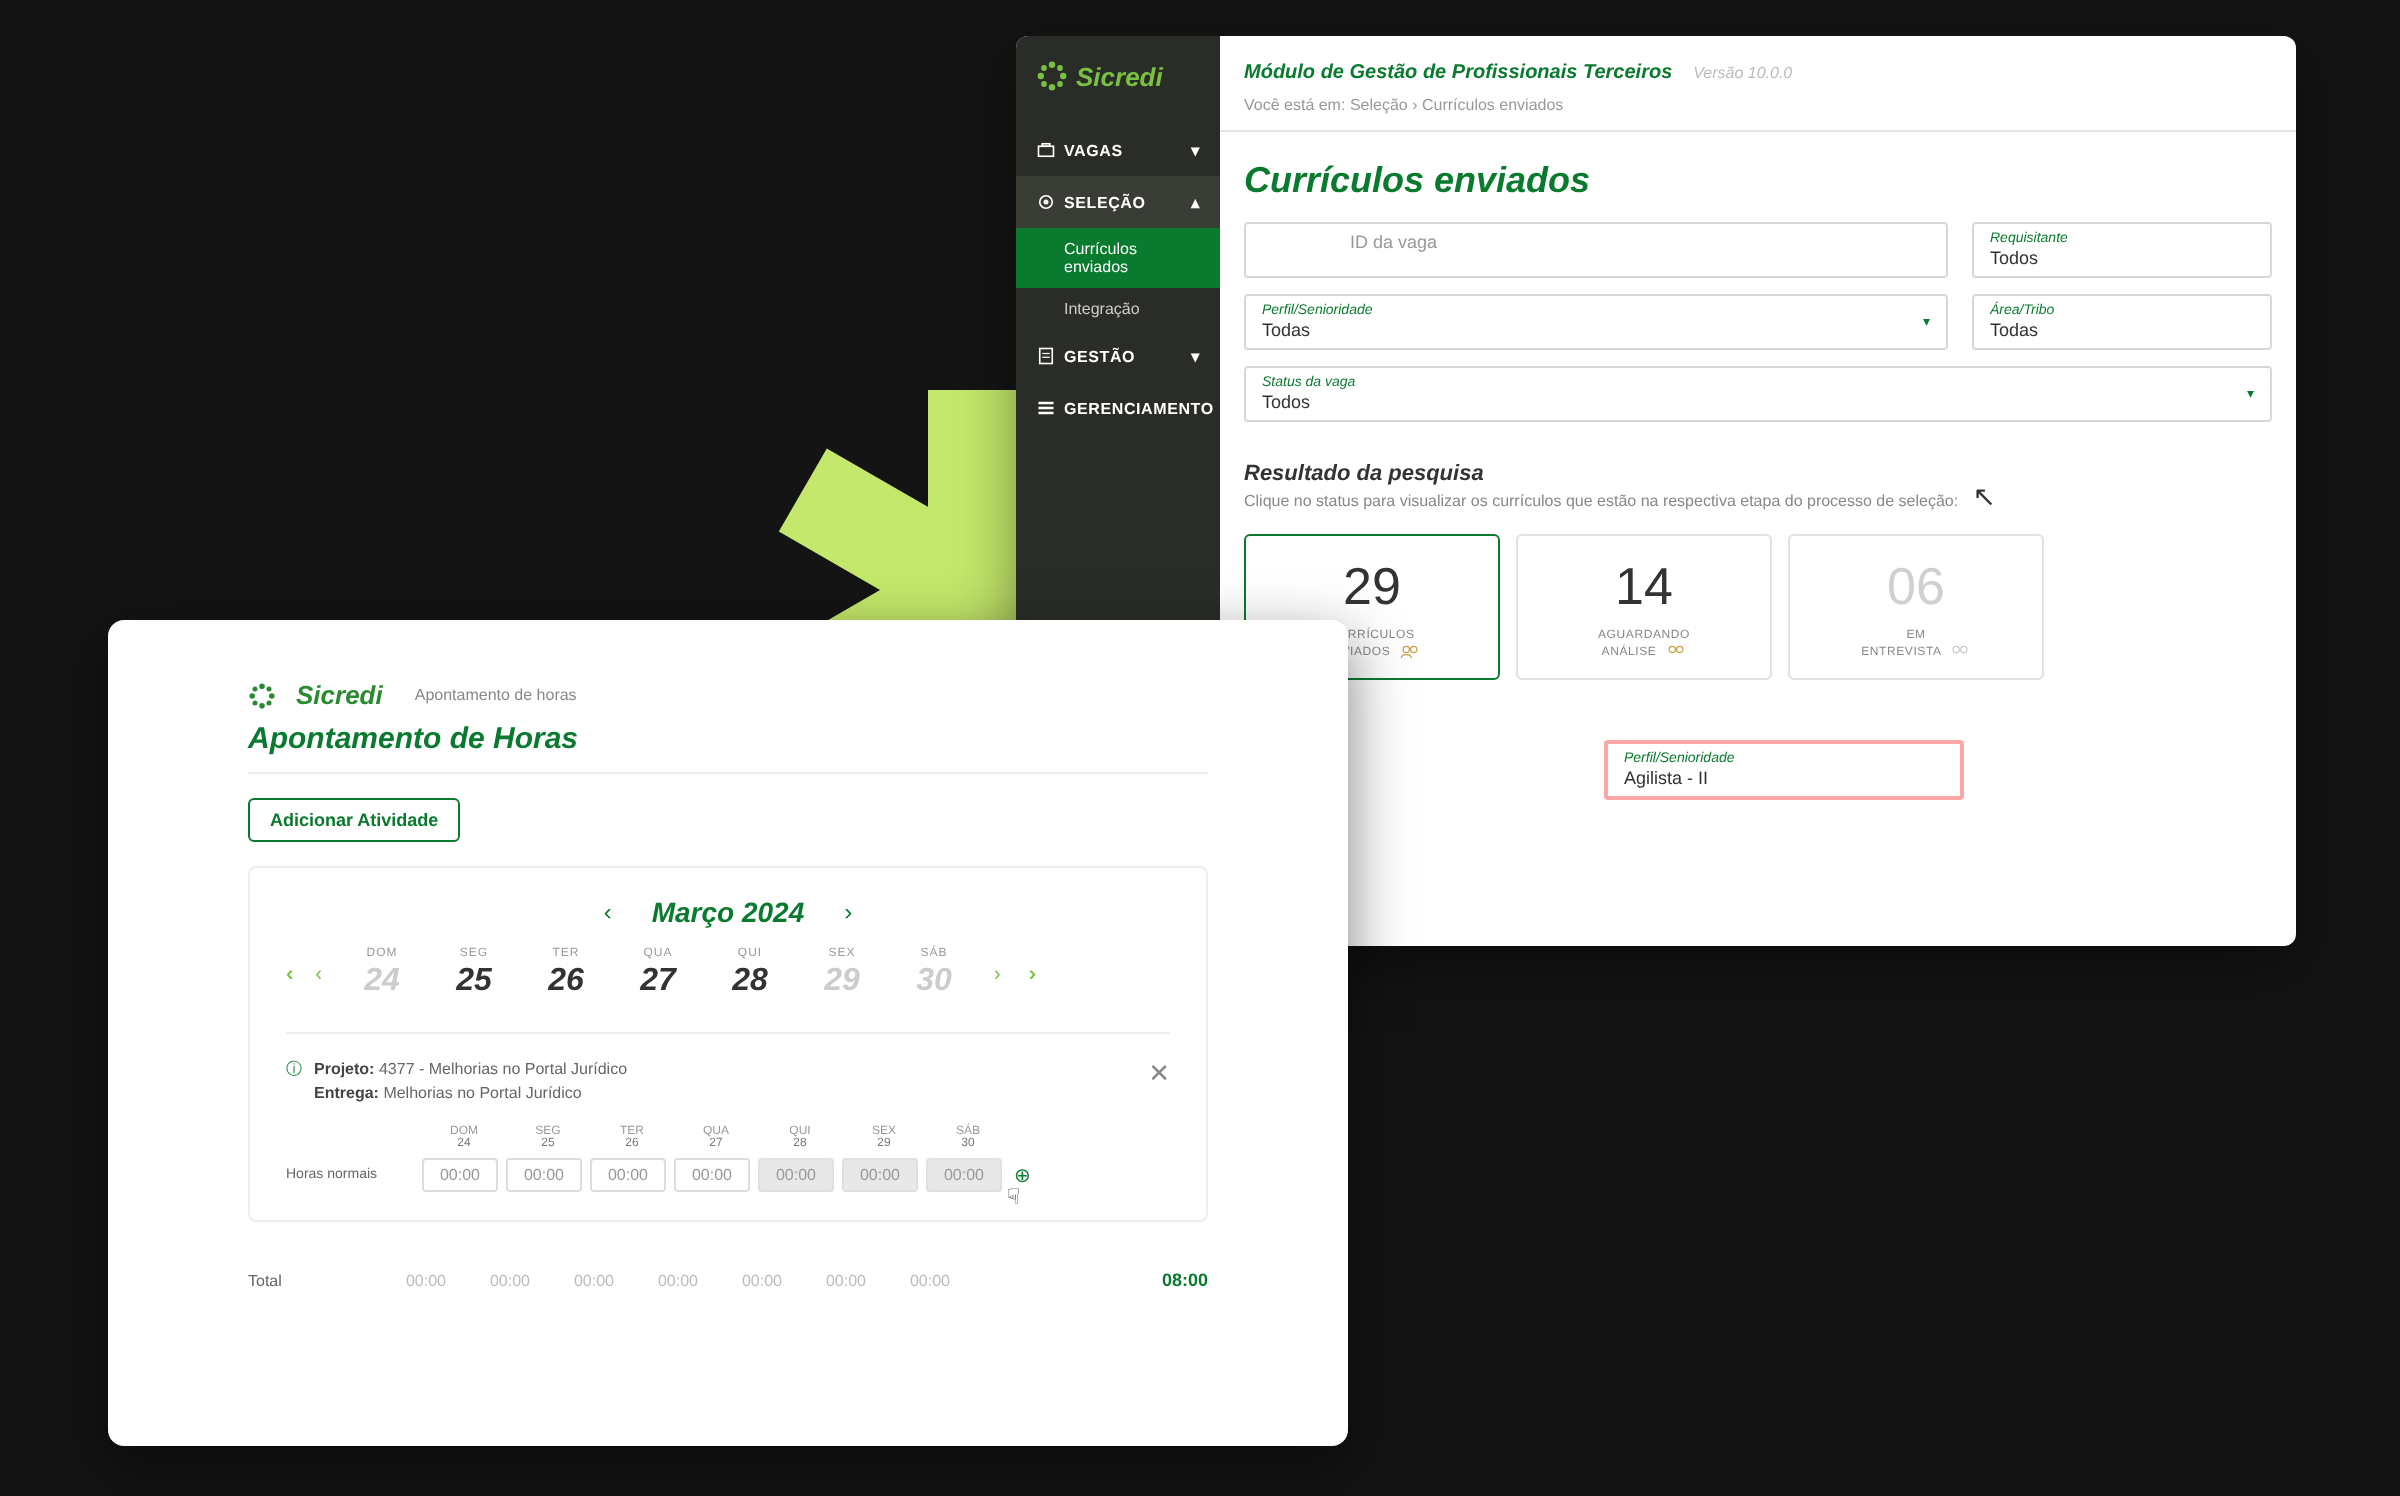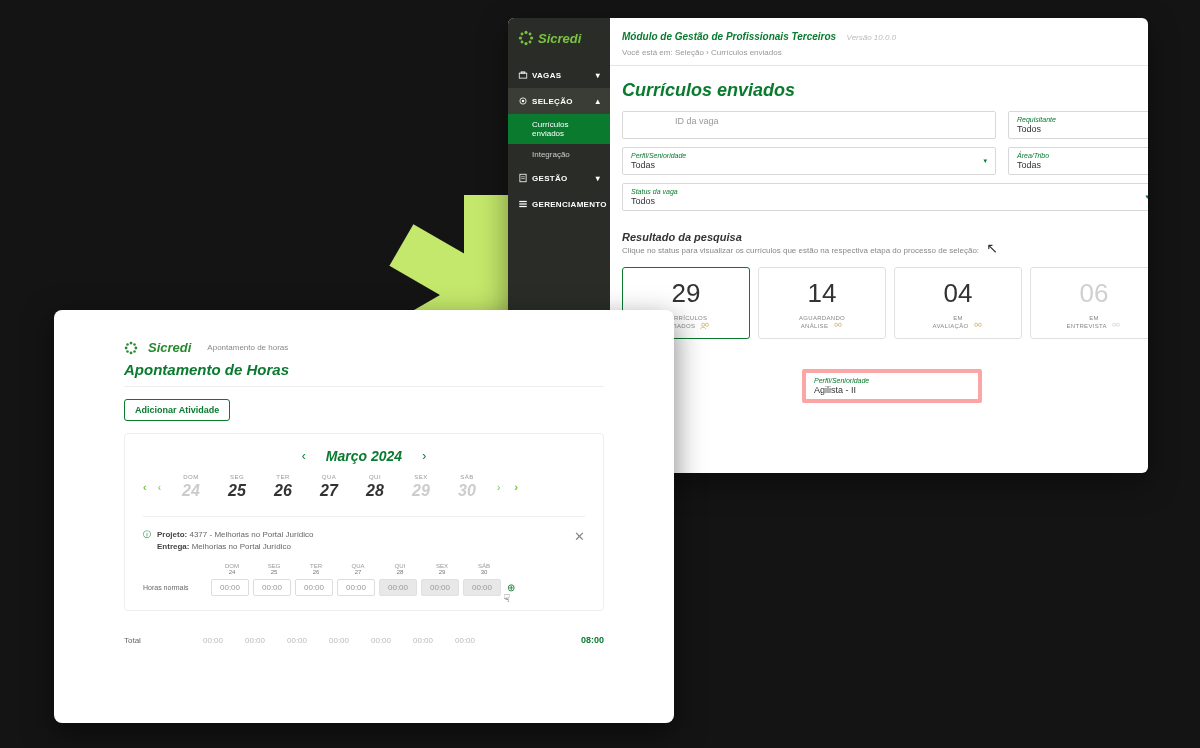--- a/index.html
+++ b/index.html
@@ -45,21 +45,21 @@
 .result-sec { padding: 12px 12px 0; }
 .result-h { font-size: 11px; font-weight: 600; font-style: italic; color: #333; }
 .result-sub { font-size: 8px; color: #888; margin-top: 3px; }
 .cards-row { display: flex; gap: 8px; margin-top: 12px; }
 .stat-card { border: 1px solid #e0e0e0; border-radius: 3px; padding: 10px 8px 8px; text-align: center; width: 128px; cursor: pointer; }
 .stat-card.sel { border-color: #0a7a2f; }
 .stat-num { font-size: 26px; font-weight: 300; color: #333; }
 .stat-card.dim .stat-num { color: #d0d0d0; }
 .stat-lbl { font-size: 6px; color: #888; letter-spacing: 0.3px; margin-top: 6px; line-height: 1.2; }
 .stat-ic { width: 10px; height: 8px; display: inline-block; margin-left: 3px; vertical-align: middle; }
-.bottom-chip { margin: 30px 12px 0 180px; border: 4px solid #fca5a5; border-radius: 2px; padding: 4px 8px; width: 180px; }
+.bottom-chip { margin: 30px 12px 0 180px; border: 2px solid #fca5a5; border-radius: 2px; padding: 4px 8px; width: 180px; }
 
 
 .window-front {
   position: absolute; left: 54px; top: 310px; width: 620px; height: 413px;
   background: #fff; border-radius: 8px; box-shadow: 0 10px 30px rgba(0,0,0,0.5);
   overflow: hidden; z-index: 3; padding: 30px 70px;
 }
 .wf-head { display: flex; align-items: center; gap: 10px; }
 .wf-head .logo-mark { width: 14px; height: 14px; }
 .wf-head .logo-txt { color: #2a8a2f; font-weight: 700; font-size: 13px; font-style: italic; }
@@ -220,27 +220,20 @@
                 <path d="M1 11c0-2 2-3 4-3s4 1 4 3" fill="none" stroke="#c9a14a"></path>
               </svg></div>
         </div>
         <div class="stat-card">
           <div class="stat-num">14</div>
           <div class="stat-lbl"><span>AGUARDANDO</span><br><span>ANÁLISE</span> <svg class="stat-ic" viewBox="0 0 16 12">
                 <circle cx="5" cy="4" r="2.5" fill="none" stroke="#c9a14a"></circle>
                 <circle cx="11" cy="4" r="2.5" fill="none" stroke="#c9a14a"></circle>
               </svg></div>
         </div>
-        <div class="stat-card">
-          <div class="stat-num">04</div>
-          <div class="stat-lbl"><span>EM</span><br><span>AVALIAÇÃO</span> <svg class="stat-ic" viewBox="0 0 16 12">
-                <circle cx="5" cy="4" r="2.5" fill="none" stroke="#c9a14a"></circle>
-                <circle cx="11" cy="4" r="2.5" fill="none" stroke="#c9a14a"></circle>
-              </svg></div>
-        </div>
         <div class="stat-card dim">
           <div class="stat-num">06</div>
           <div class="stat-lbl"><span>EM</span><br><span>ENTREVISTA</span> <svg class="stat-ic" viewBox="0 0 16 12">
                 <circle cx="5" cy="4" r="2.5" fill="none" stroke="#ccc"></circle>
                 <circle cx="11" cy="4" r="2.5" fill="none" stroke="#ccc"></circle>
               </svg></div>
         </div>
       </div>
       <div class="bottom-chip">
         <div class="fld-lbl">Perfil/Senioridade</div>

